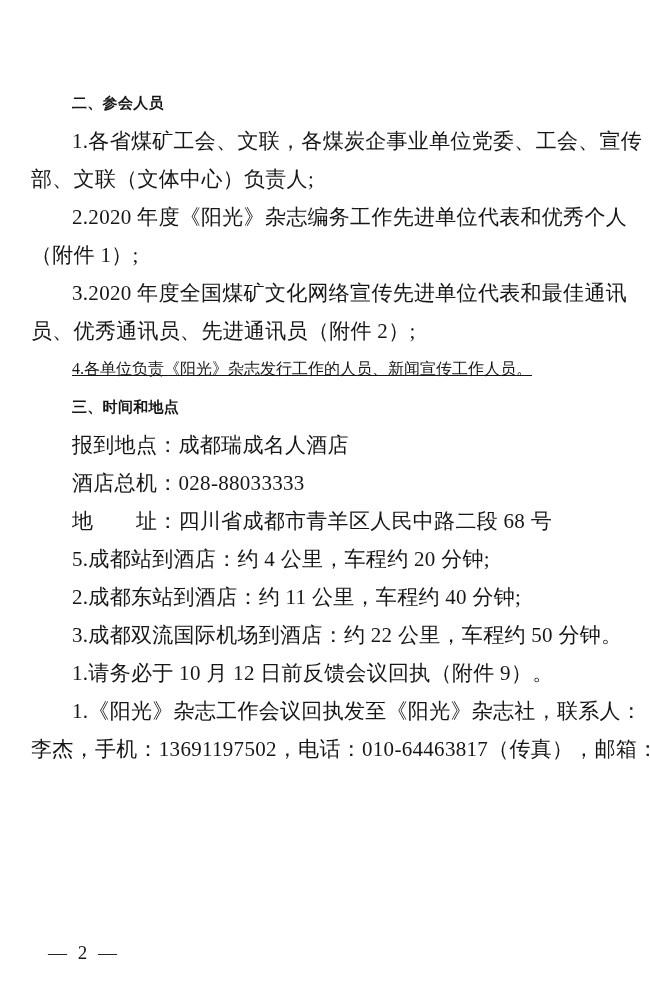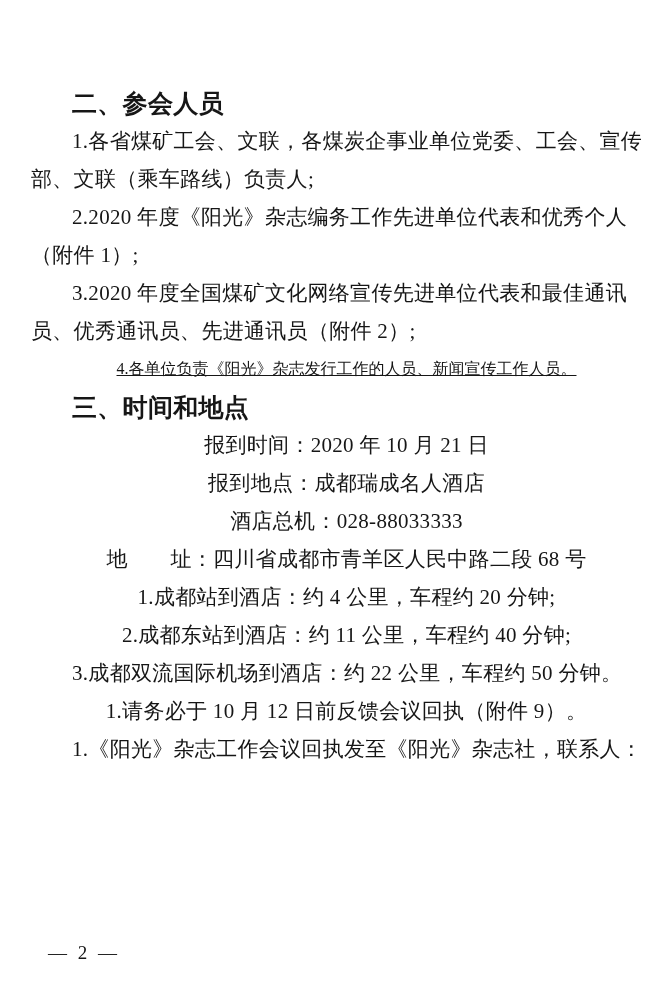--- a/index.html
+++ b/index.html
@@ -23,26 +23,25 @@
   }
   .line {
     font-size: 21px;
     line-height: 38px;
     height: 38px;
     white-space: nowrap;
     letter-spacing: 0.3px;
   }
   .indent {
     padding-left: 41px;
-    text-align: center;
   }
   .heading {
     font-family: "Liberation Sans", "DejaVu Sans", sans-serif;
     font-weight: 700;
-    font-size: 25px;
+    font-size: 15px;
     padding-left: 41px;
   }
   .tight {
     font-size: 16px;
     letter-spacing: 0;
     text-decoration: underline;
   }
   .footer {
     position: absolute;
     left: 48px;
@@ -55,38 +54,38 @@
 </style>
 </head>
 <body>
 
 <div class="page">
 
   <main class="doc">
 
     <div class="line heading">二、参会人员</div>
     <div class="line indent">1.各省煤矿工会、文联，各煤炭企事业单位党委、工会、宣传</div>
-    <div class="line">部、文联（乘车路线）负责人;</div>
+    <div class="line">部、文联（文体中心）负责人;</div>
     <div class="line indent">2.2020 年度《阳光》杂志编务工作先进单位代表和优秀个人</div>
     <div class="line">（附件 1）;</div>
     <div class="line indent">3.2020 年度全国煤矿文化网络宣传先进单位代表和最佳通讯</div>
     <div class="line">员、优秀通讯员、先进通讯员（附件 2）;</div>
     <div class="line indent tight">4.各单位负责《阳光》杂志发行工作的人员、新闻宣传工作人员。</div>
 
     <div class="line heading">三、时间和地点</div>
-    <div class="line indent">报到时间：2020 年 10 月 21 日</div>
     <div class="line indent">报到地点：成都瑞成名人酒店</div>
     <div class="line indent">酒店总机：028-88033333</div>
     <div class="line indent">地　　址：四川省成都市青羊区人民中路二段 68 号</div>
-    <div class="line indent">1.成都站到酒店：约 4 公里，车程约 20 分钟;</div>
+    <div class="line indent">5.成都站到酒店：约 4 公里，车程约 20 分钟;</div>
     <div class="line indent">2.成都东站到酒店：约 11 公里，车程约 40 分钟;</div>
     <div class="line indent">3.成都双流国际机场到酒店：约 22 公里，车程约 50 分钟。</div>
 
     <div class="line indent">1.请务必于 10 月 12 日前反馈会议回执（附件 9）。</div>
     <div class="line indent">1.《阳光》杂志工作会议回执发至《阳光》杂志社，联系人：</div>
+    <div class="line">李杰，手机：13691197502，电话：010-64463817（传真），邮箱：</div>
 
   </main>
 
   <footer class="footer">
     <span>— 2 —</span>
   </footer>
 
 </div>
 
 </body></html>

